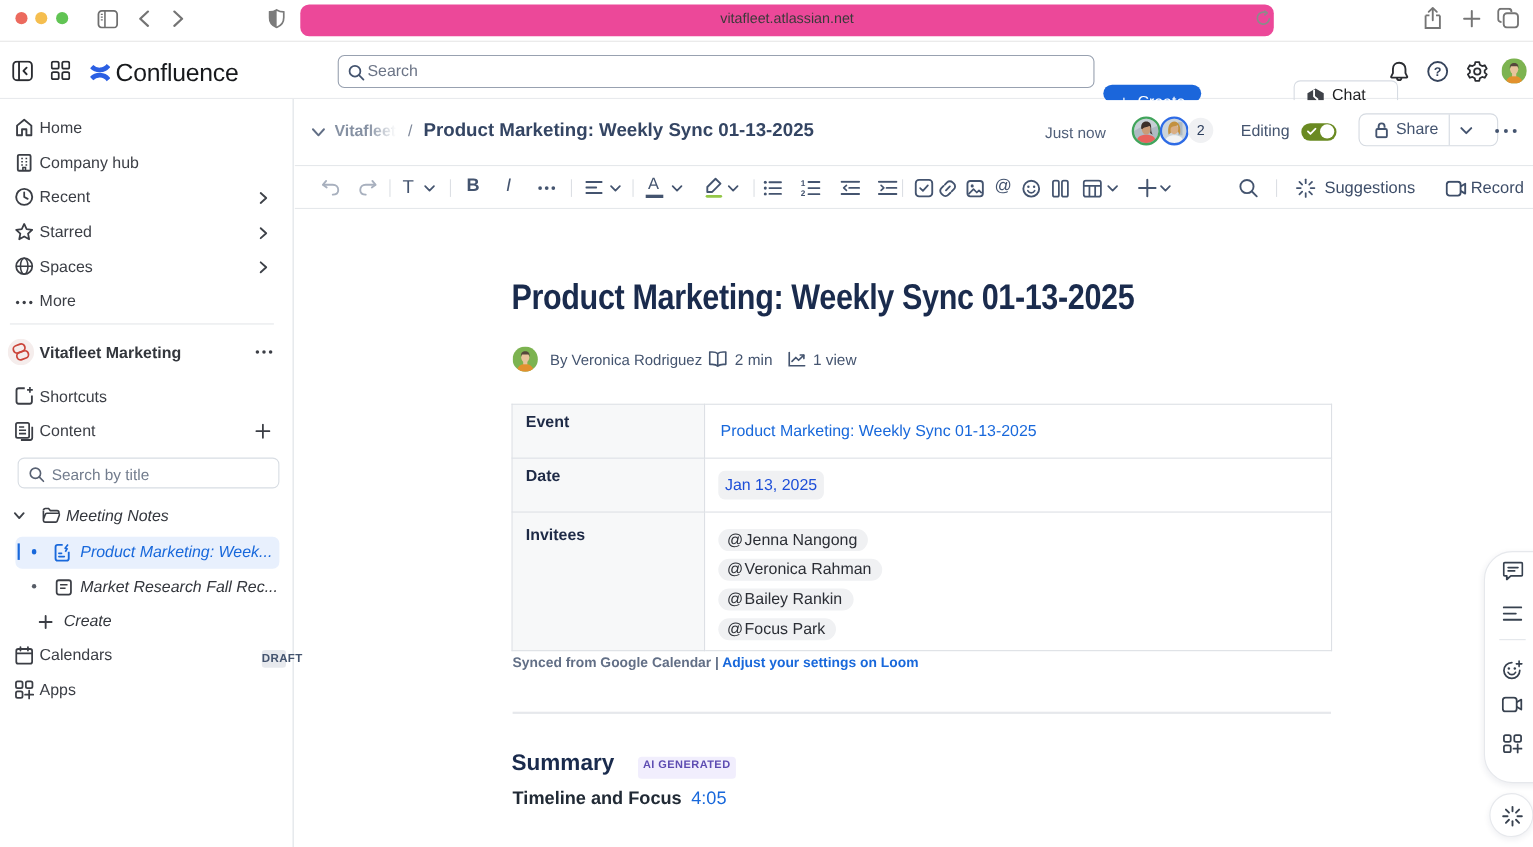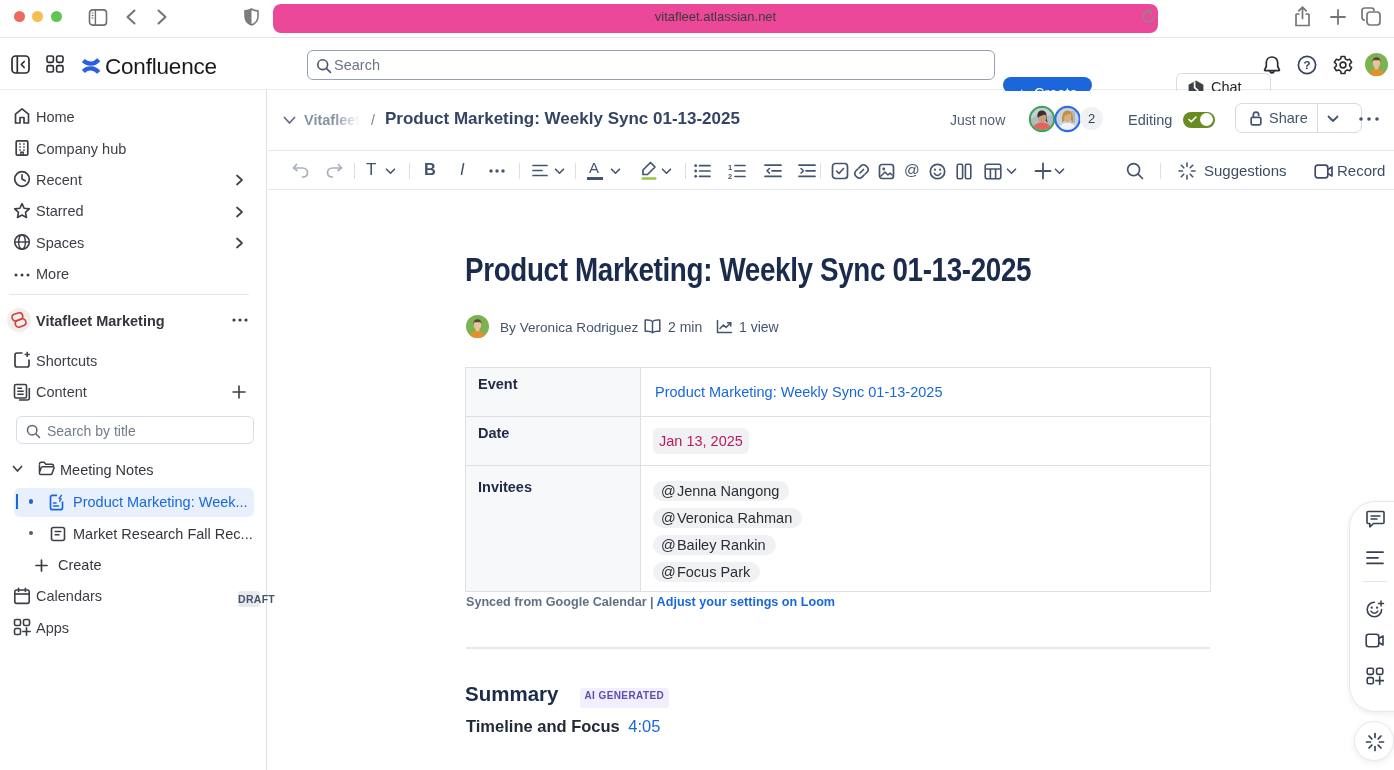--- a/index.html
+++ b/index.html
@@ -24,34 +24,34 @@
 #chatbtn span { position:absolute; left:34px; top:5px; font-size:14.5px; color:#1E1F21; }
 
 
 #sidebar { position:absolute; left:0; top:90px; width:267px; height:680px; background:#fff; border-right:1px solid #DDE1E5; }
 .sitem { position:absolute; left:36px; font-size:14.5px; color:#3B3E45; }
 .sicon { position:absolute; left:13px; }
 .schev { position:absolute; left:235px; }
 #sdivider { position:absolute; left:9px; top:204px; width:240px; height:1px; background:#E4E7EA; }
 
 
-.trow { position:absolute; font-size:14.5px; color:#3B3E45; }
+.trow { position:absolute; font-size:14.5px; color:#3B3E45;font-style:italic; }
 #selrow { position:absolute; left:14px; top:397.5px; width:240px; height:29px; background:#E8F0FD; border-radius:6px; }
 
 
 #crumbrow { position:absolute; left:268px; top:91px; width:1126px; height:59px; background:#fff; }
 #toolbar { position:absolute; left:268px; top:150px; width:1126px; height:40px; background:#fff; border-top:1px solid #E5E8EB; border-bottom:1px solid #E5E8EB; }
 .tsep { position:absolute; top:12px; width:1px; height:16px; background:#DCDFE4; }
 #editor { position:absolute; left:268px; top:191px; width:1126px; height:579px; background:#fff; }
 
 
 #dtable { position:absolute; left:197px; top:176px; width:746px; border-collapse:collapse; }
 #dtable td { border:1px solid #DDE0E5; font-size:14.5px; vertical-align:middle; }
 #dtable td.hd { background:#F7F8F9; font-weight:bold; color:#1E2A46; width:175px; padding:8px 10px 24px 12px; }
-.pill { display:inline-block; background:#F0F1F3; border-radius:6px; padding:5px 6px; color:#be185d; }
+.pill { display:inline-block; background:#F0F1F3; border-radius:6px; padding:5px 6px; color:#1d4ed8; }
 .mpill { display:inline-block; background:#F0F1F3; border-radius:11px; padding:2px 10px 2px 8px; color:#2B2E35; }
 
 
 #fpanel { position:absolute; left:1349px; top:501px; width:60px; height:211px; background:#fff; border:1px solid #E6E8EC; border-radius:26px 0 0 26px; box-shadow:0 2px 6px rgba(23,43,77,.08); }
 #fcircle { position:absolute; left:1354px; top:721px; width:40px; height:40px; background:#fff; border:1px solid #E6E8EC; border-radius:50%; box-shadow:0 2px 6px rgba(23,43,77,.08); }
 </style>
 </head>
 <body>
 
 <div id="browser">

